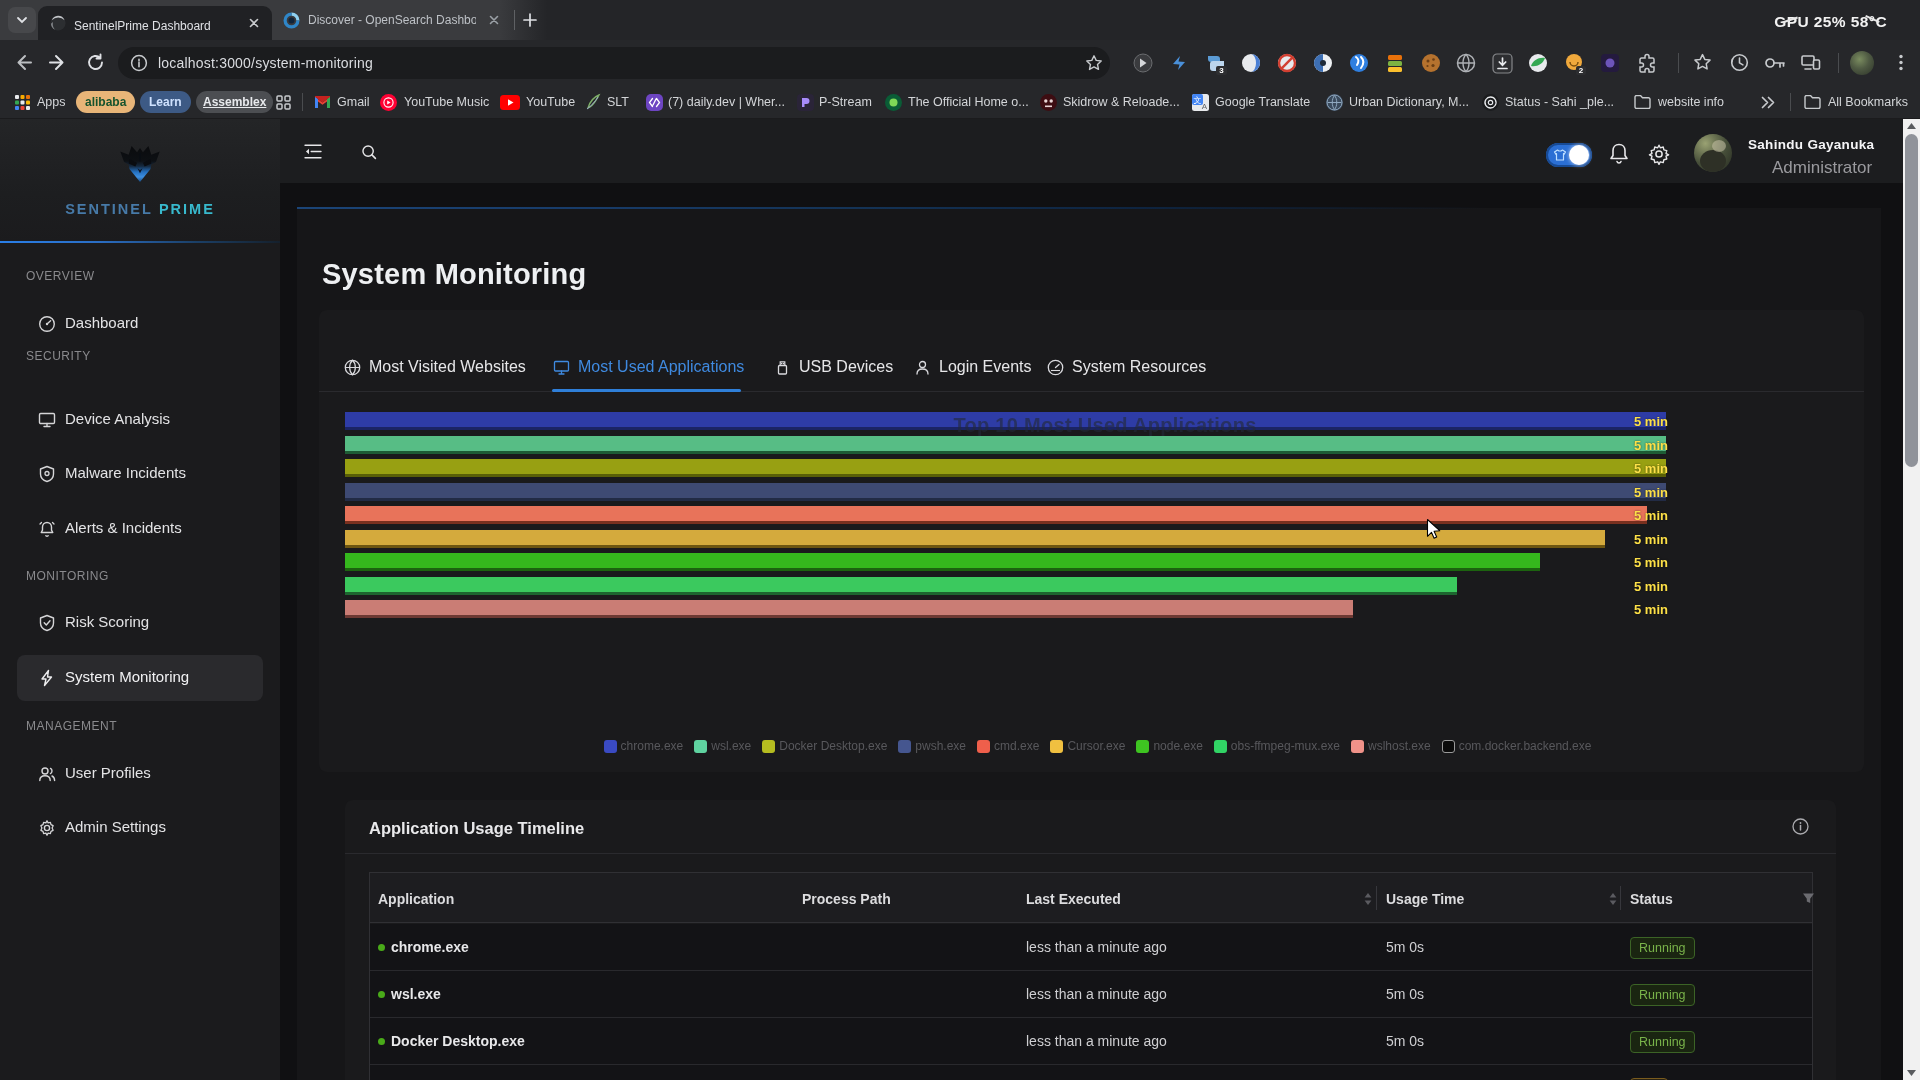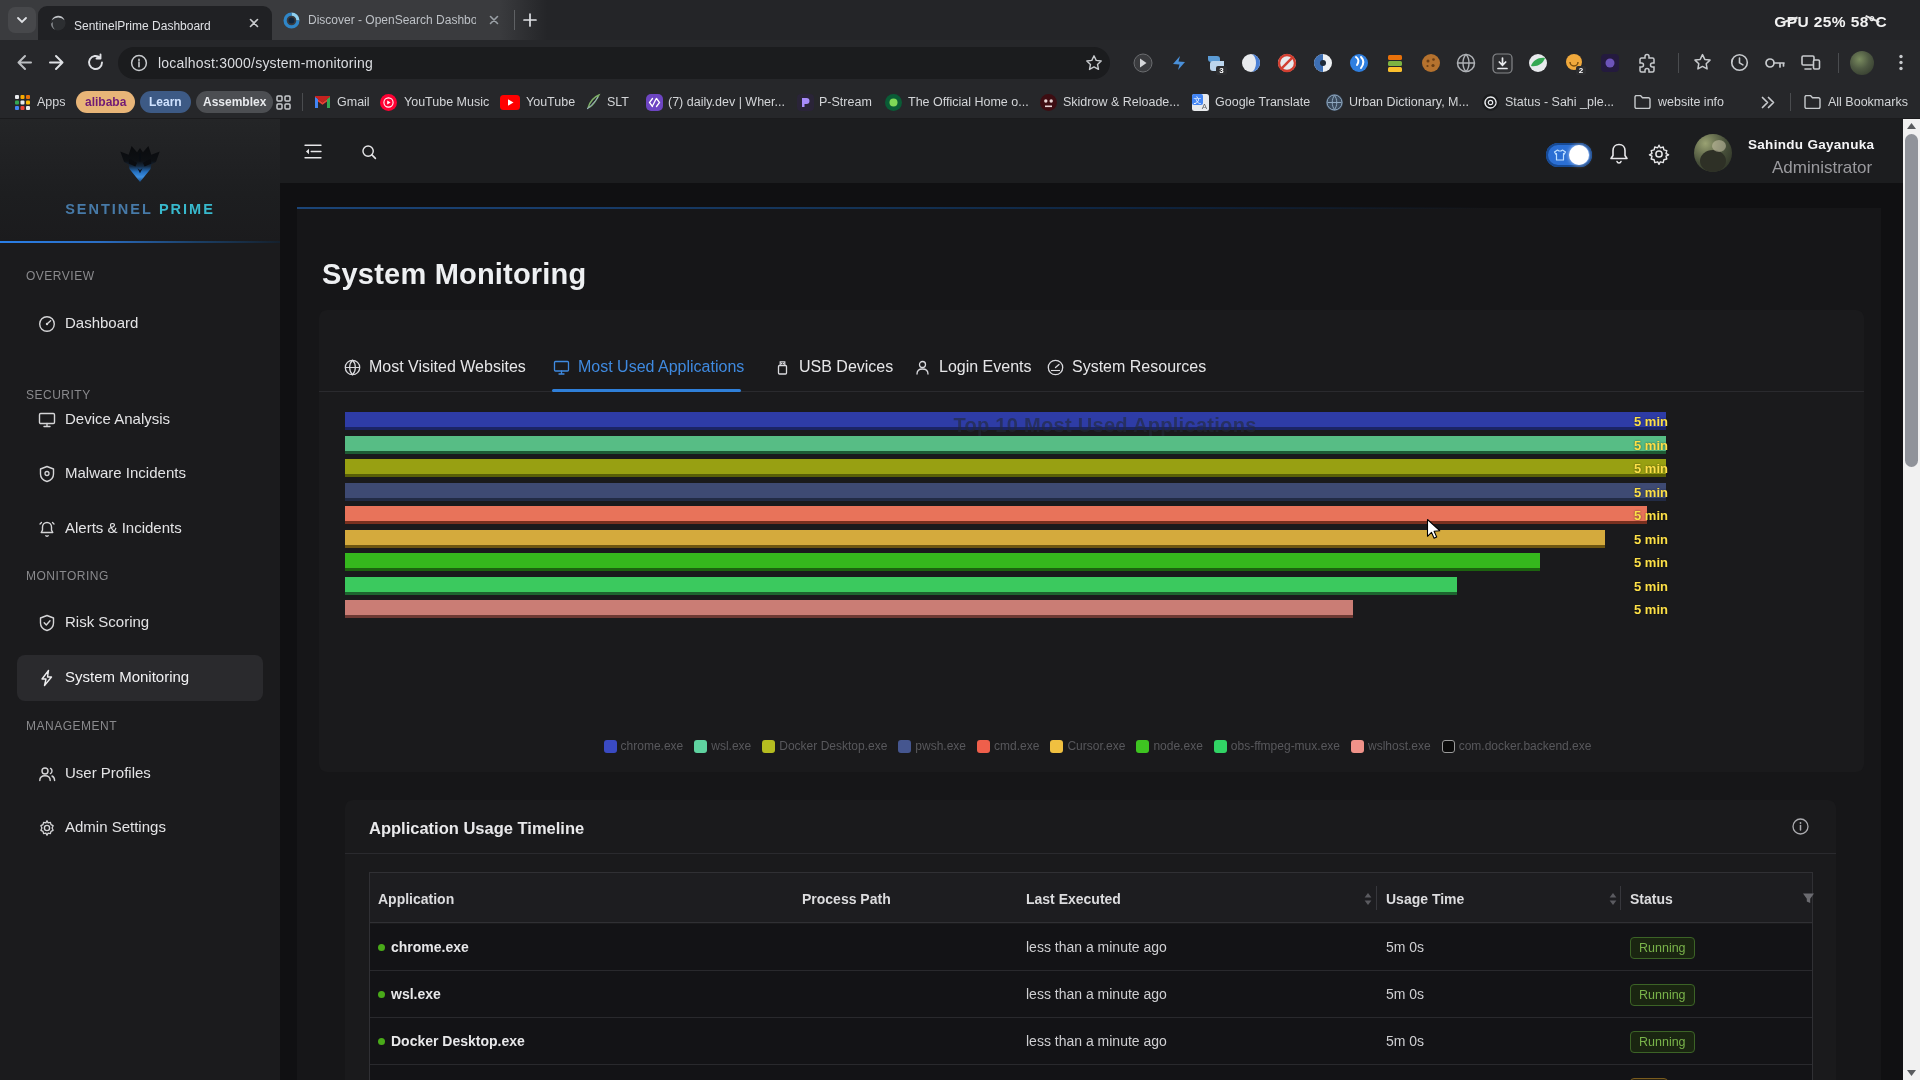--- a/index.html
+++ b/index.html
@@ -222,23 +222,23 @@
         <rect x="12" y="1" width="4" height="4" rx="1" fill="#e8710a"></rect>
         <rect x="1" y="6.5" width="4" height="4" rx="1" fill="#34a853"></rect>
         <rect x="6.5" y="6.5" width="4" height="4" rx="1" fill="#e8eaed"></rect>
         <rect x="12" y="6.5" width="4" height="4" rx="1" fill="#fbbc04"></rect>
         <rect x="1" y="12" width="4" height="4" rx="1" fill="#4285f4"></rect>
         <rect x="6.5" y="12" width="4" height="4" rx="1" fill="#ea4335"></rect>
         <rect x="12" y="12" width="4" height="4" rx="1" fill="#e8eaed"></rect>
       </g>
     </svg>
   <div class="bmtx" style="left:37px;">Apps</div>
-  <div class="abs" style="left:76px;top:5px;height:22px;padding:4px 9px;background:#e8b578;border-radius:11px;font-size:12px;color:#701a75;font-weight:bold;">alibaba</div>
+  <div class="abs" style="left:76px;top:5px;height:22px;padding:4px 9px;background:#e8b578;border-radius:11px;font-size:12px;color:#14532d;font-weight:bold;">alibaba</div>
   <div class="abs" style="left:140px;top:5px;height:22px;padding:4px 9px;background:#3d5a85;border-radius:11px;font-size:12px;color:#cfe2ff;font-weight:bold;">Learn</div>
-  <div class="abs" style="left:196px;top:5px;height:22px;padding:4px 7px;background:#4c4e52;border-radius:11px;font-size:12px;color:#e8eaed;font-weight:bold;">Assemblex</div>
+  <div class="abs" style="left:196px;top:5px;height:22px;padding:4px 7px;background:#4c4e52;border-radius:11px;font-size:12px;color:#e8eaed;font-weight:bold;text-decoration:underline;">Assemblex</div>
   <svg class="abs" style="left:276px;top:9px" width="15" height="15" viewBox="0 0 15 15">
       <g fill="none" stroke="#c7cacd" stroke-width="1.5">
         <rect x="1" y="1" width="5" height="5" rx="1"></rect>
         <rect x="9" y="1" width="5" height="5" rx="1"></rect>
         <rect x="1" y="9" width="5" height="5" rx="1"></rect>
         <rect x="9" y="9" width="5" height="5" rx="1"></rect>
       </g>
     </svg>
   <div class="abs" style="left:302px;top:7px;width:1px;height:18px;background:#4a4c4f;"></div>
   <svg class="abs" style="left:314px;top:9px" width="17" height="14" viewBox="0 0 17 14">
@@ -346,21 +346,21 @@
 
     <div class="sect" style="top:150px;">OVERVIEW</div>
     <div class="mitem" style="top:182px;">
       <svg class="ic" viewBox="0 0 18 18">
           <circle cx="9" cy="9" r="7.3" fill="none" stroke="#d5d5d7" stroke-width="1.4"></circle>
           <path d="M9 9 L12.6 5.8" stroke="#d5d5d7" stroke-width="1.4" stroke-linecap="round"></path>
           <circle cx="9" cy="9" r="1.2" fill="#d5d5d7"></circle>
         </svg>
       <div class="tx">Dashboard</div>
     </div>
-    <div class="sect" style="top:230px;margin-top:39px;">SECURITY</div>
+    <div class="sect" style="top:230px;">SECURITY</div>
     <div class="mitem" style="top:278px;">
       <svg class="ic" viewBox="0 0 18 18">
           <rect x="1.5" y="2.5" width="15" height="10" rx="1.2" fill="none" stroke="#d5d5d7" stroke-width="1.4"></rect>
           <path d="M6 15.5 h6 M9 12.5 v3" stroke="#d5d5d7" stroke-width="1.4" stroke-linecap="round"></path>
         </svg>
       <div class="tx">Device Analysis</div>
     </div>
     <div class="mitem" style="top:332px;">
       <svg class="ic" viewBox="0 0 18 18">
           <path d="M9 1.5 L15.5 4 V9 c0 4-3 6.5-6.5 7.5 C5.5 15.5 2.5 13 2.5 9 V4 Z" fill="none" stroke="#d5d5d7" stroke-width="1.4" stroke-linejoin="round"></path>

